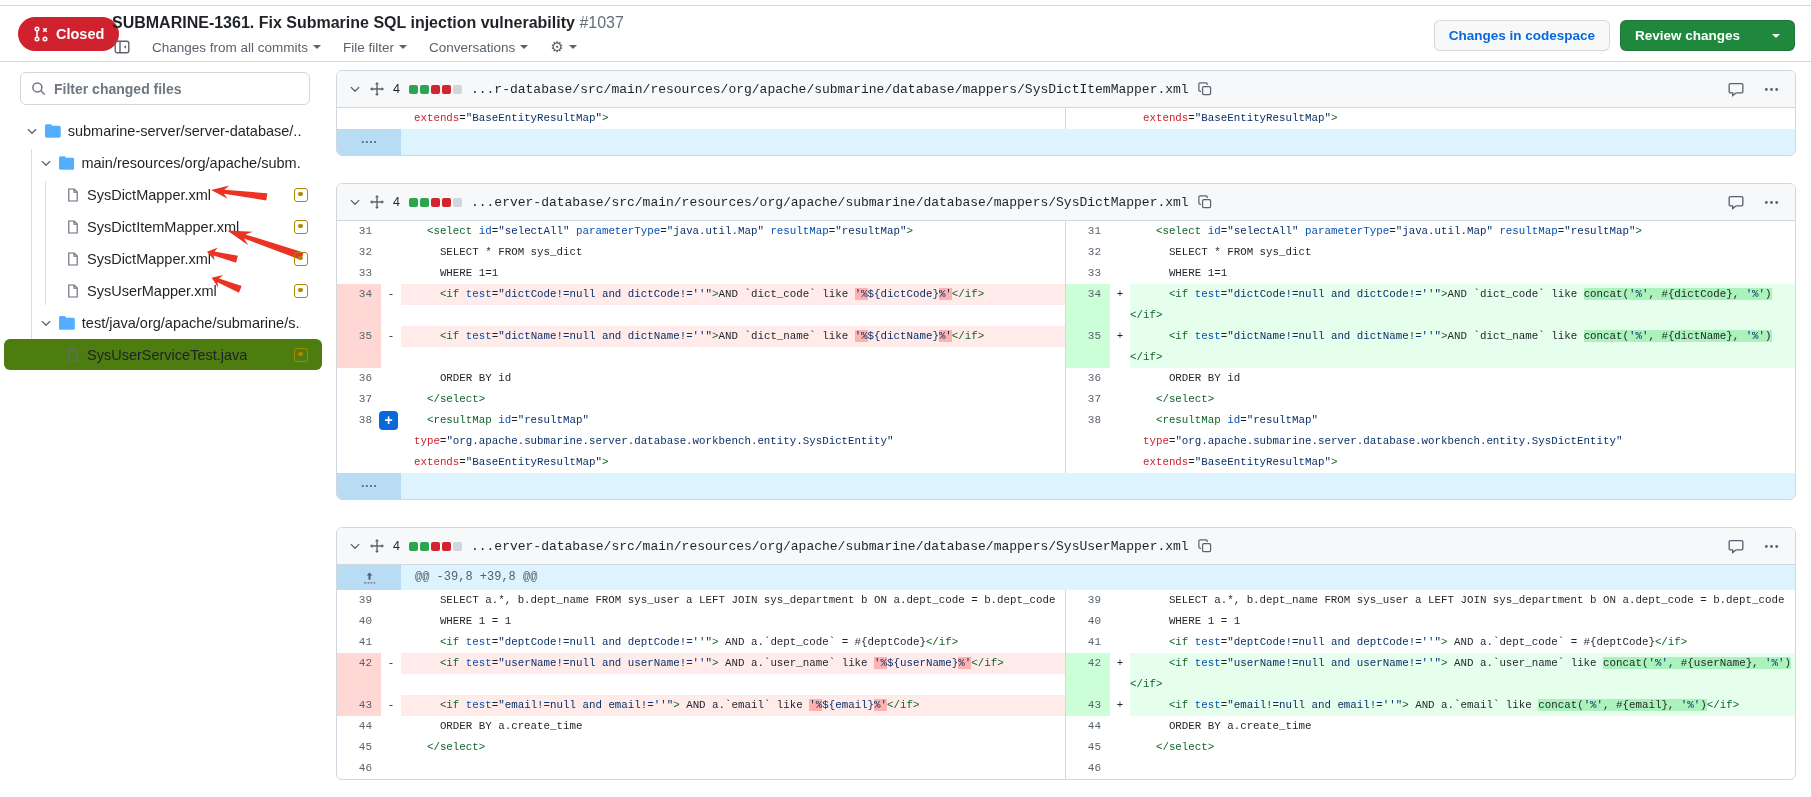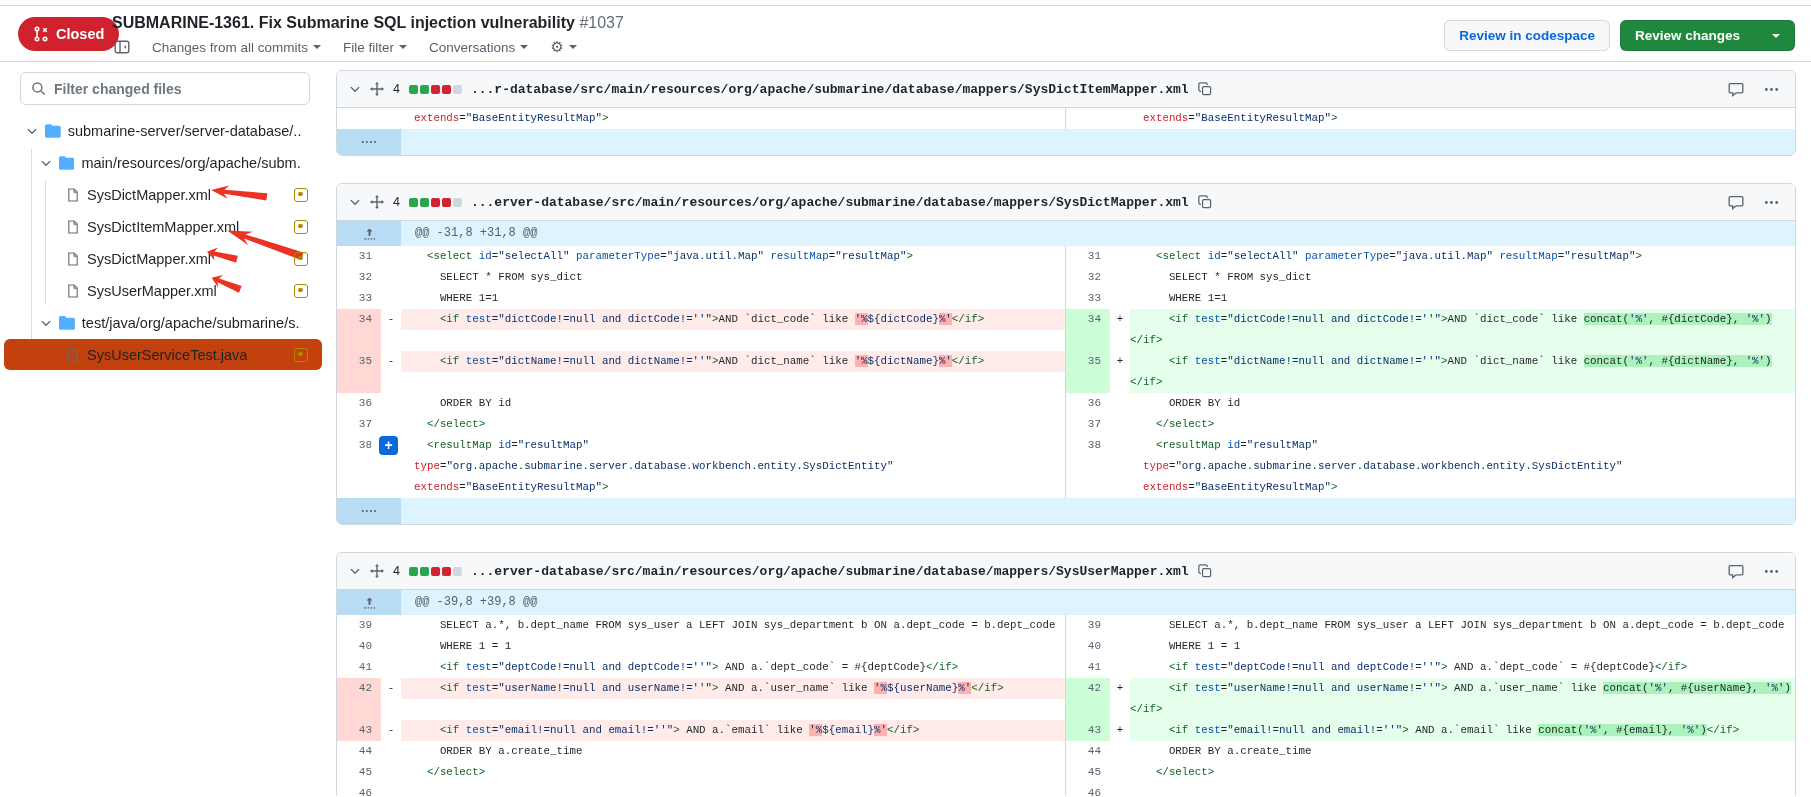--- a/index.html
+++ b/index.html
@@ -27,40 +27,40 @@
   .sidebar { width:326px; flex:none; position:relative; padding-top:10px; }
   .filter-box { margin:0 16px 10px 20px; height:33px; border:1px solid #d0d7de; border-radius:6px;
     display:flex; align-items:center; gap:8px; padding:0 10px; background:#fff; }
   .filter-box input { border:none; outline:none; font-size:14px; flex:1; color:#1f2328;
     font-family:"Liberation Sans","DejaVu Sans",sans-serif;font-weight:bold; }
   .filter-box input::placeholder { color:#6e7781; }
   .tree { position:relative; font-size:14.5px; }
   .guide { position:absolute; width:1px; background:#d8dee4; }
   .tree-row { position:relative; height:31px; display:flex; align-items:center; gap:7px;
     padding-right:14px; cursor:pointer; border-radius:6px; margin:0 4px 1px 4px; }
-  .tree-row.selected { background:#c2410c; }
+  .tree-row.selected { background:#4d7c0f; }
   .tree-label { white-space:nowrap; overflow:hidden; }
   .tree-chevron { flex:none; display:flex; }
   .spacer { flex:1; }
   .mod-icon { flex:none; width:14px; height:14px; border:1.5px solid #b08800; border-radius:3px;
     position:relative; }
   .mod-icon::after { content:""; position:absolute; left:3.2px; top:3.2px; width:4.5px; height:4.5px;
     border-radius:50%; background:#b08800; }
   .arrow { position:absolute; pointer-events:none; }
   
   .main { flex:1; overflow:hidden; padding:8px 15px 0 10px; }
   .file-panel { border:1px solid #d0d7de; border-radius:6px; margin-bottom:27px; background:#fff; overflow:hidden; }
   .fp-header { height:37px; background:#f6f8fa; border-bottom:1px solid #d0d7de;
     display:flex; align-items:center; gap:9px; padding:0 12px; }
   .fp-count { font-size:12.5px; color:#1f2328; }
   .diffstat { display:flex; gap:2px; }
   .diffstat span { width:9px; height:9px; border-radius:2px; display:block; }
   .ds-add { background:#2da44e; } .ds-del { background:#d1242f; } .ds-neutral { background:#d0d7de; }
   .fp-path { font-family:"Liberation Mono","DejaVu Sans Mono",monospace; font-size:13px; color:#1f2328;
-    white-space:nowrap; overflow:hidden;font-weight:bold; }
+    white-space:nowrap; overflow:hidden; }
   .fp-right { margin-left:auto; display:flex; align-items:center; gap:20px; padding-right:4px; }
   .diff-body { font-family:"Liberation Mono","DejaVu Sans Mono",monospace; font-size:10.8px; line-height:21px; }
   .hunk-row, .expand-row { display:flex; background:#ddf4ff; color:#57606a; }
   .hunk-row { height:25px; align-items:center; }
   .expand-row { height:26px; align-items:center; }
   .gutcell { width:64px; flex:none; background:#b9dcf5; height:100%; display:flex;
     align-items:center; justify-content:center; cursor:pointer; }
   .hunk-text { padding-left:14px; font-size:12px; }
   .code-row { display:flex; position:relative; }
   .side { width:50%; display:flex; min-width:0; }
@@ -125,21 +125,21 @@
     <span class="tb-item">
       <span>Conversations</span>
         <span class="caret"></span>
     </span>
     <span class="tb-item">
       <span class="gear">⚙</span>
         <span class="caret"></span>
     </span>
   </div>
   <div class="hdr-buttons">
-    <button class="btn btn-codespace">Review in codespace</button>
+    <button class="btn btn-codespace">Changes in codespace</button>
     <button class="btn btn-review">
       <span>Review changes</span>
       <span class="caret"></span>
     </button>
   </div>
 </header>
 
 <div class="content">
   <aside class="sidebar">
     <div class="filter-box">
@@ -353,29 +353,20 @@
         <span class="icon-btn">
               <svg width="15" height="15" viewBox="0 0 16 16">
                 <circle cx="2.5" cy="8" r="1.5" fill="#59636e"></circle>
                 <circle cx="8" cy="8" r="1.5" fill="#59636e"></circle>
                 <circle cx="13.5" cy="8" r="1.5" fill="#59636e"></circle>
               </svg>
             </span>
       </span>
     </div>
         <div class="diff-body">
-          <div class="hunk-row">
-        <div class="gutcell">
-              <svg width="13" height="14" viewBox="0 0 14 14">
-                <path fill="#57606a" d="M7 1l3.2 3.4H8.1v4.4H5.9V4.4H3.8L7 1z"></path>
-                <path d="M1.5 12.3h2M5 12.3h1.6M8.2 12.3h1.6M11.4 12.3h1.6" stroke="#57606a" stroke-width="1.5"></path>
-              </svg>
-            </div>
-        <div class="hunk-text">@@ -31,8 +31,8 @@</div>
-          </div>
           <div class="code-row">
         <div class="side l">
     <div class="gut ">31</div>
     <div class="mark "></div>
     <div class="codecell "><div class="line"><span class="sp">    </span><span class="st">&lt;select</span><span class="sp"> </span><span class="sa">id</span><span class="sp">=</span><span class="ss">"selectAll"</span><span class="sp"> </span><span class="sa">parameterType</span><span class="sp">=</span><span class="ss">"java.util.Map"</span><span class="sp"> </span><span class="sa">resultMap</span><span class="sp">=</span><span class="ss">"resultMap"</span><span class="st">&gt;</span></div></div>
   </div>
             <div class="side r">
     <div class="gut ">31</div>
     <div class="mark "></div>
     <div class="codecell "><div class="line"><span class="sp">    </span><span class="st">&lt;select</span><span class="sp"> </span><span class="sa">id</span><span class="sp">=</span><span class="ss">"selectAll"</span><span class="sp"> </span><span class="sa">parameterType</span><span class="sp">=</span><span class="ss">"java.util.Map"</span><span class="sp"> </span><span class="sa">resultMap</span><span class="sp">=</span><span class="ss">"resultMap"</span><span class="st">&gt;</span></div></div>

